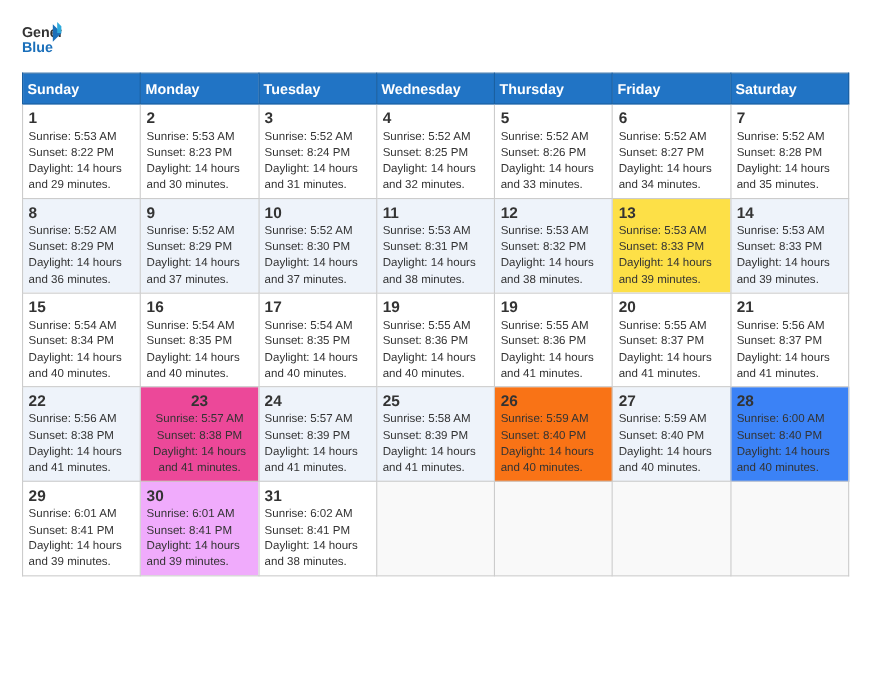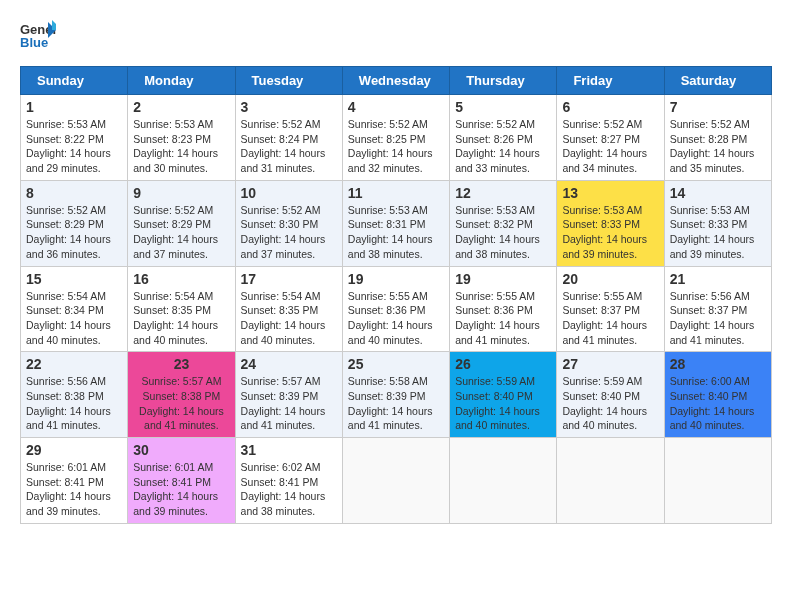--- a/index.html
+++ b/index.html
@@ -38,21 +38,21 @@
       color: #555;
     }
     .calendar {
       width: 100%;
       border-collapse: collapse;
       font-size: 11px;
     }
     .calendar th {
       background: #2174c5;
       color: #fff;
-      padding: 6px 16px;
+      padding: 6px 4px;
       text-align: left;
       font-size: 13px;
       font-weight: bold;
       border: 1px solid #1a5fa0;
     }
     .calendar td {
       border: 1px solid #ccc;
       padding: 4px 5px;
       vertical-align: top;
       width: 107px;
@@ -316,21 +316,21 @@
         </div>
       </td>
         <td style="background: rgb(238, 243, 250);">
         <span class="day-number">25</span>
         <div class="day-info">
           Sunrise: 5:58 AM<br>
           Sunset: 8:39 PM<br>
           Daylight: 14 hours and 41 minutes.
         </div>
       </td>
-        <td style="background: #0ea5e9;">
+        <td style="background: #f97316;">
         <span class="day-number">26</span>
         <div class="day-info">
           Sunrise: 5:59 AM<br>
           Sunset: 8:40 PM<br>
           Daylight: 14 hours and 40 minutes.
         </div>
       </td>
         <td style="background: rgb(238, 243, 250);">
         <span class="day-number">27</span>
         <div class="day-info">

